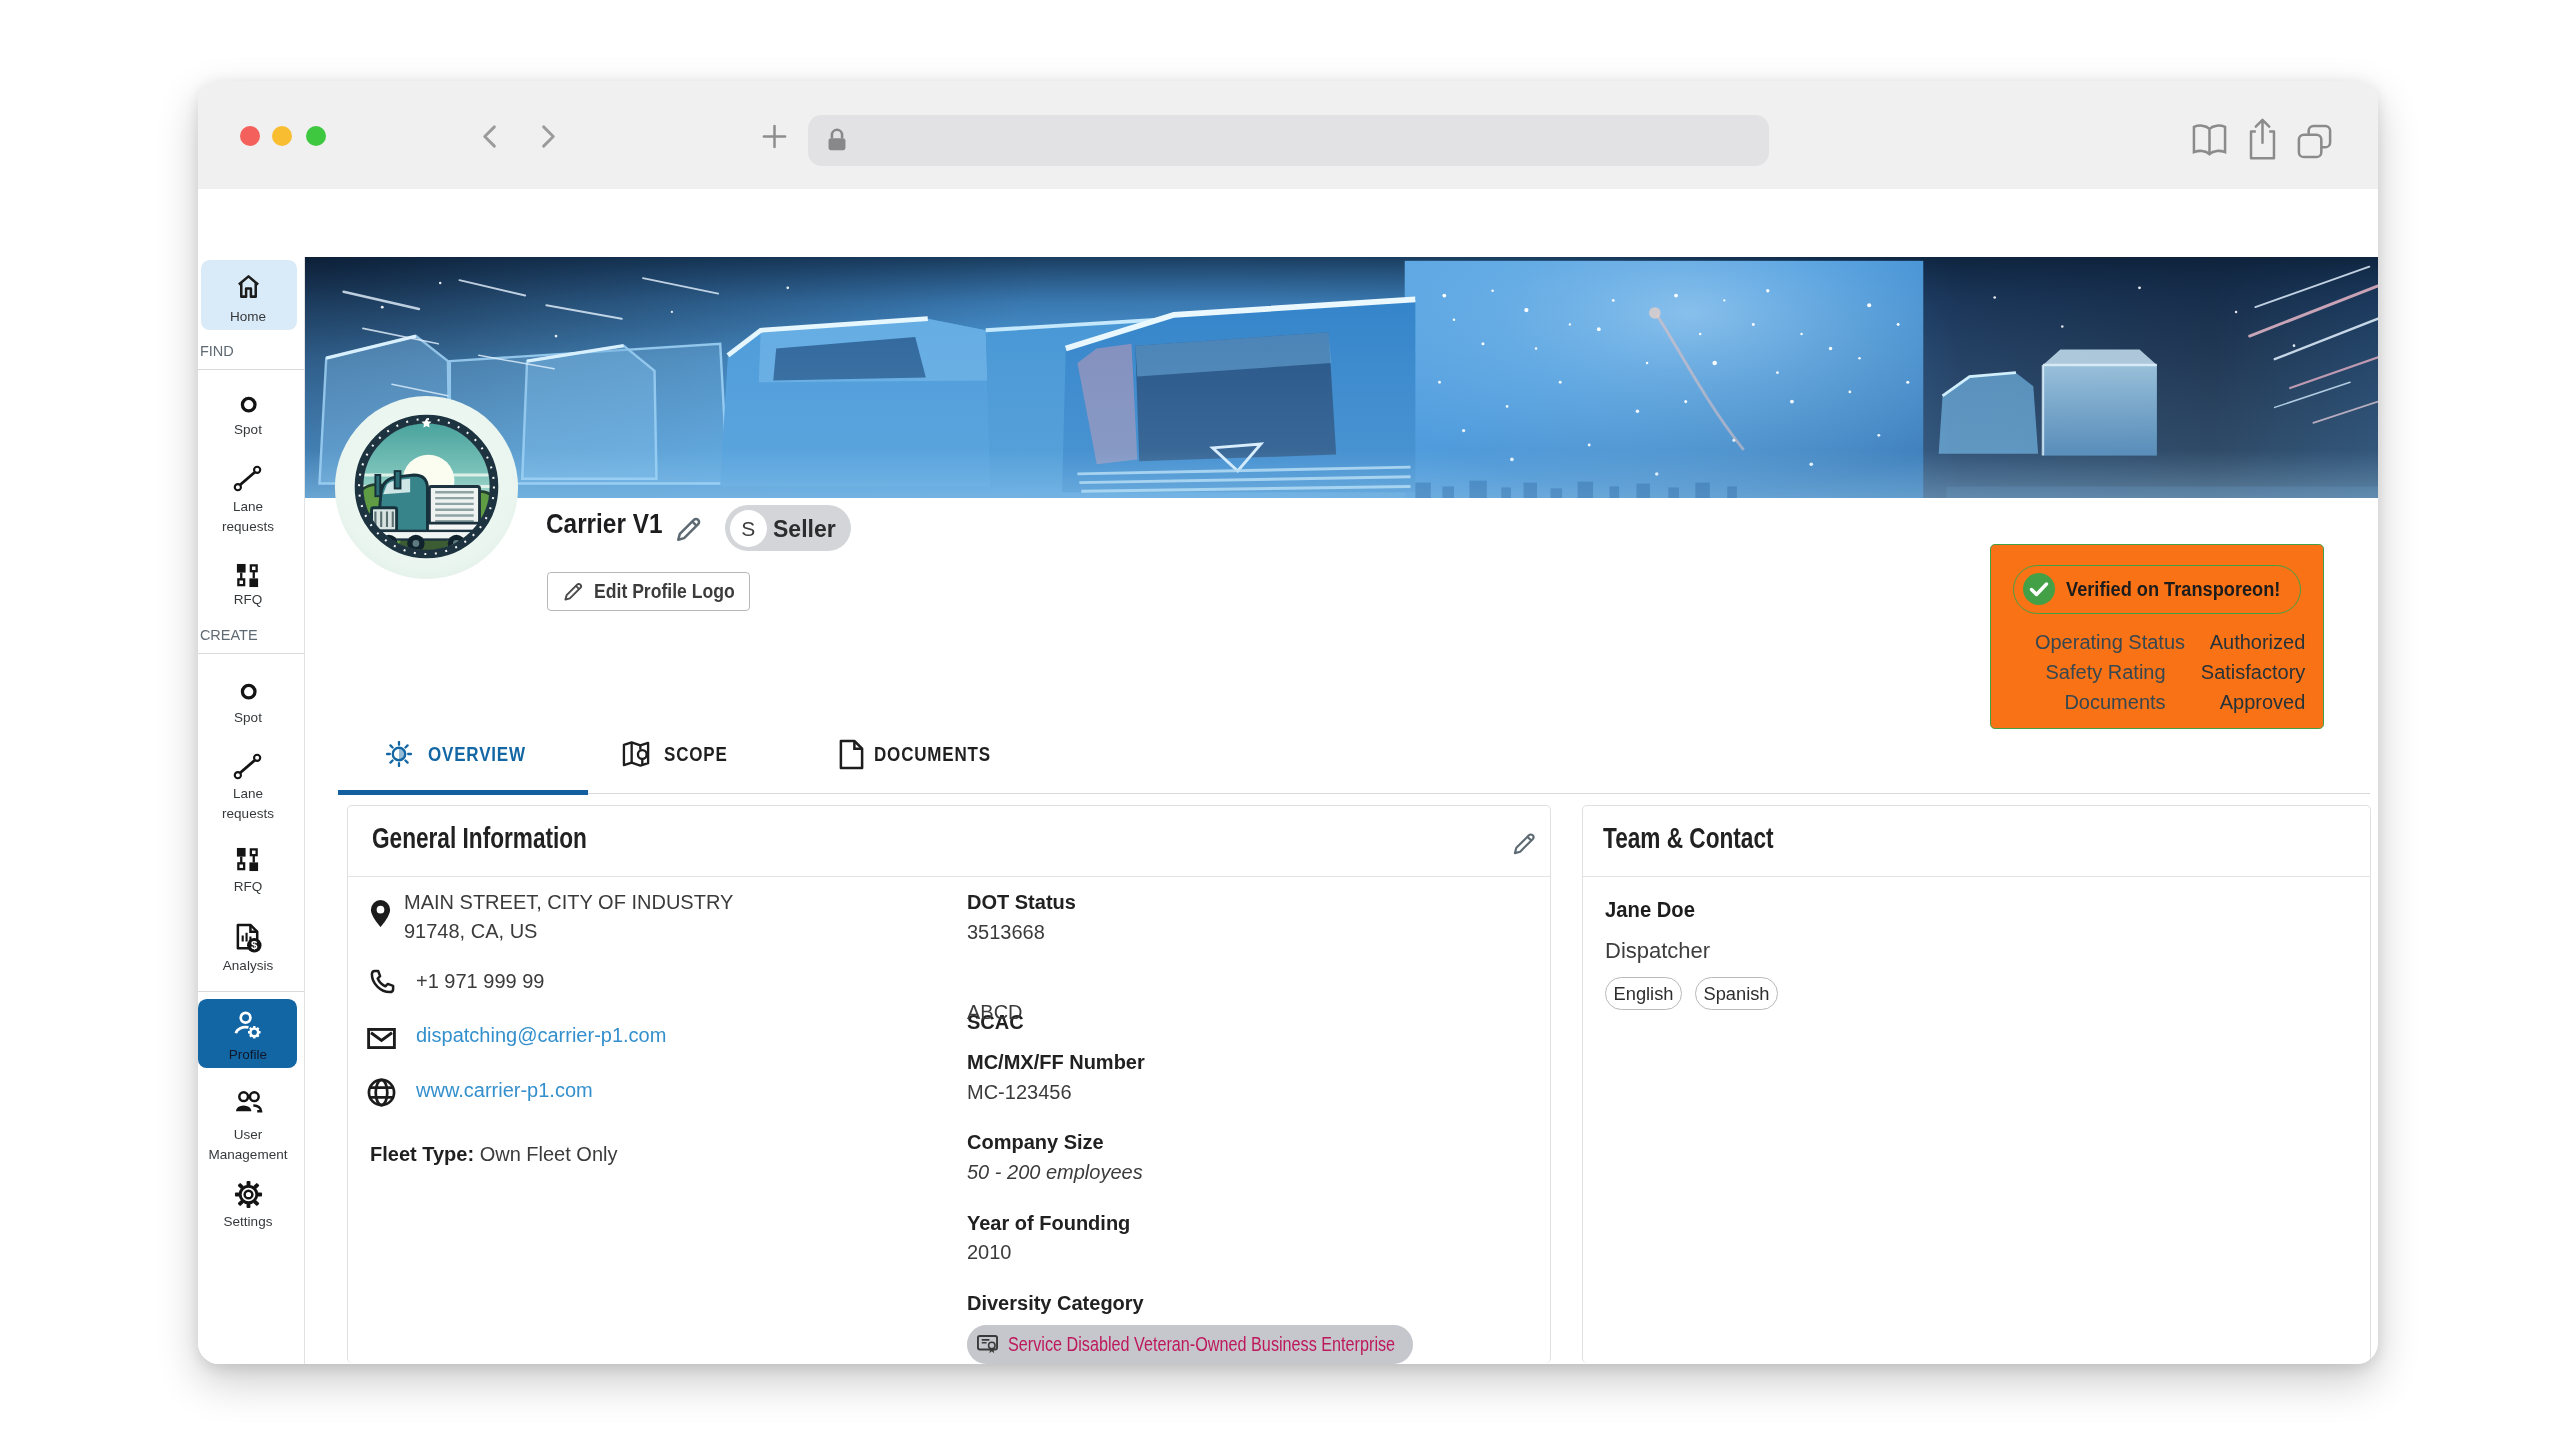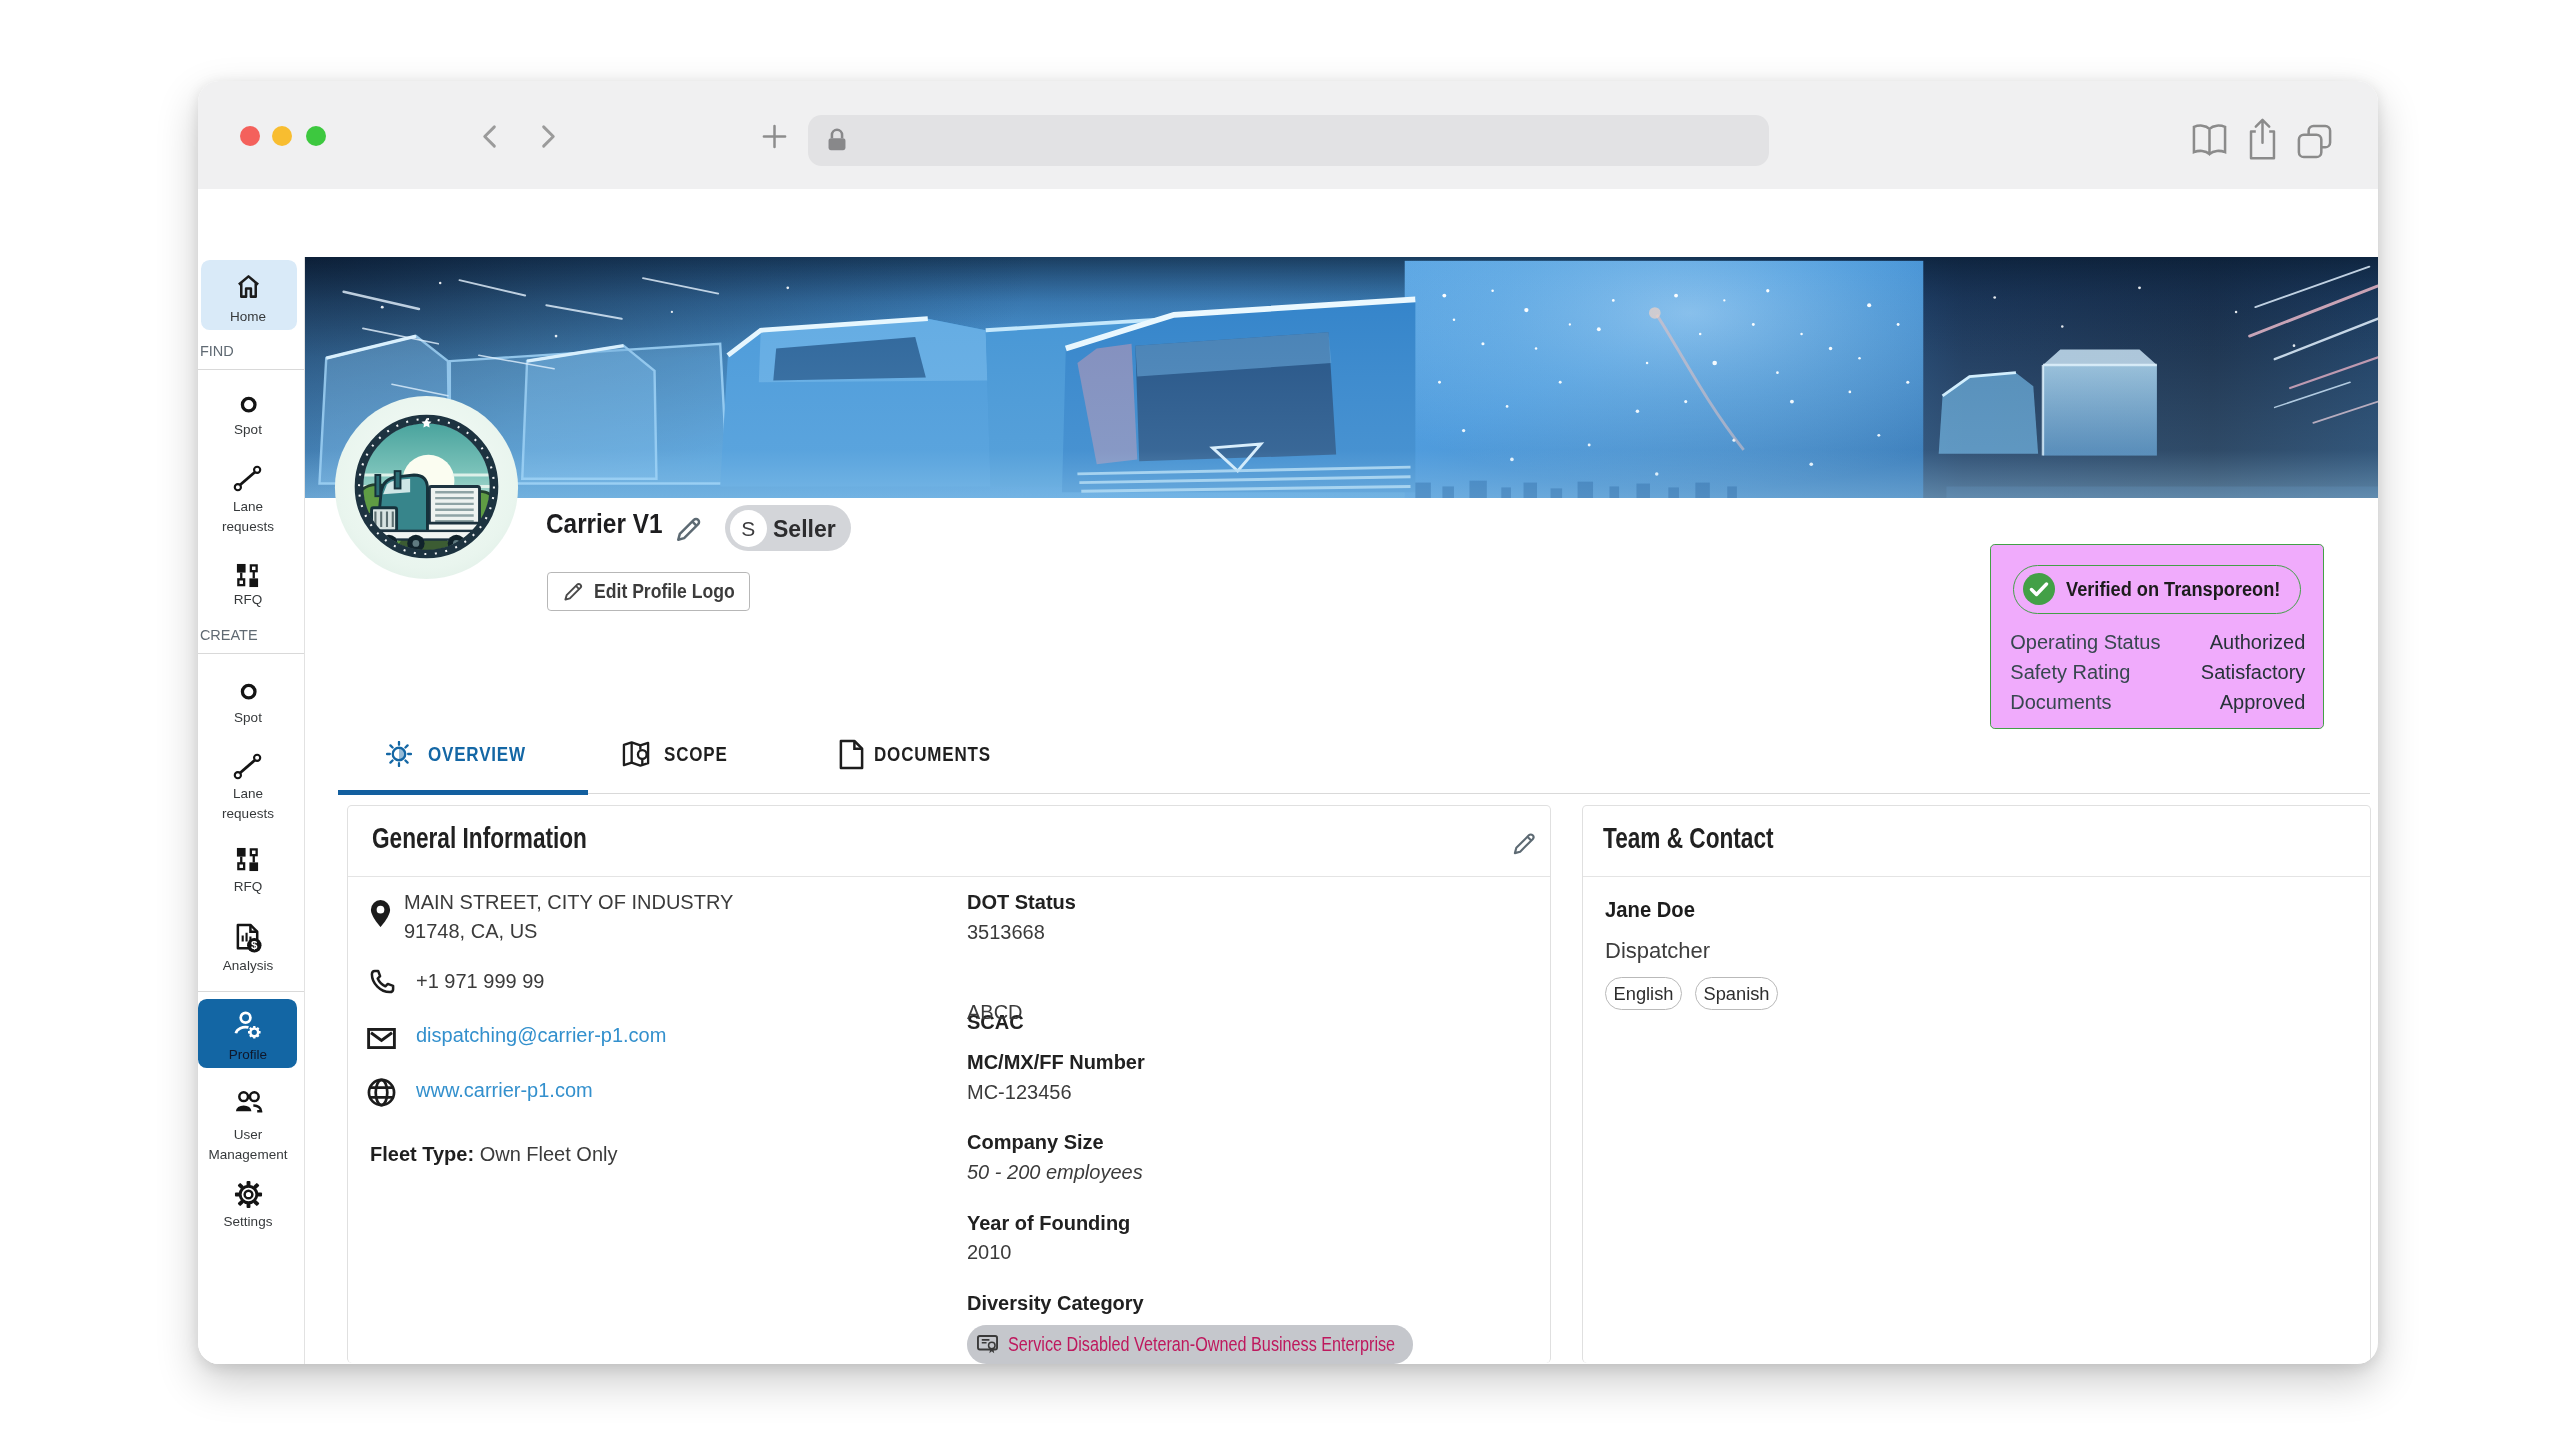--- a/index.html
+++ b/index.html
@@ -26,21 +26,21 @@
 .profilebtn { position:absolute; left:0px; top:918px; width:99px; height:69px; background:#1366a4; border-radius:8.7px; }
 
 .banner { position:absolute; left:107px; top:176px; width:2073px; height:241px; }
 .logocircle { position:absolute; left:135px; top:313px; width:187px; height:187px; }
 .cname { position:absolute; left:348px; top:427px; font-size:28px; font-weight:bold; color:#1d1d1f; transform:scaleX(0.87); transform-origin:left top; }
 .sellerchip { position:absolute; left:527px; top:424px; width:126px; height:46px; background:#d3d5d9; border-radius:23px; }
 .sellerchip .scirc { position:absolute; left:4.8px; top:4.8px; width:37px; height:37px; border-radius:50%; background:#fff; color:#3c3c3e; font-size:21px; text-align:center; line-height:37px; }
 .sellerchip .stxt { position:absolute; left:48px; top:10.6px; font-size:23px; font-weight:bold; color:#2c2c2e; }
 .editbtn { position:absolute; left:349px; top:491px; width:203px; height:39px; border:1.9px solid #b7b7b7; border-radius:3.9px; background:#fff; }
 .editbtn span { position:absolute; left:46px; top:6.8px; font-size:20px; font-weight:bold; color:#3c3c3c; white-space:nowrap; transform:scaleX(0.88); transform-origin:left top; }
-.vbox { position:absolute; left:1792px; top:463px; width:334px; height:185px; border:1.9px solid #43a047; border-radius:4.8px; background:#f0abfc; }
+.vbox { position:absolute; left:1792px; top:463px; width:334px; height:185px; border:1.9px solid #43a047; border-radius:4.8px; background:#f97316;text-align:center; }
 .vpill { position:absolute; left:22px; top:20px; width:288px; height:49px; border:1.9px solid #43a047; border-radius:25px; }
 .vpill .vtxt { position:absolute; left:52px; top:11.6px; font-size:20px; font-weight:bold; color:#1c1c1c; white-space:nowrap; transform:scaleX(0.91); transform-origin:left top; }
 .vrow { position:absolute; left:19.3px; width:295px; font-size:20px; color:#37474f; }
 .vrow b { float:right; color:#263238; font-weight:normal; }
 
 .tabline { position:absolute; left:140px; top:712px; width:2032px; border-top:1.4px solid #d9d9d9; }
 .tabul { position:absolute; left:140px; top:709px; width:250px; height:4.8px; background:#135f9f; }
 .tabtxt { position:absolute; top:661px; font-size:21px; font-weight:bold; letter-spacing:1px; transform:scaleX(0.81); transform-origin:left top; }
 
 .card { position:absolute; background:#fff; border:1px solid #e0e0e0; border-radius:4.8px; }

